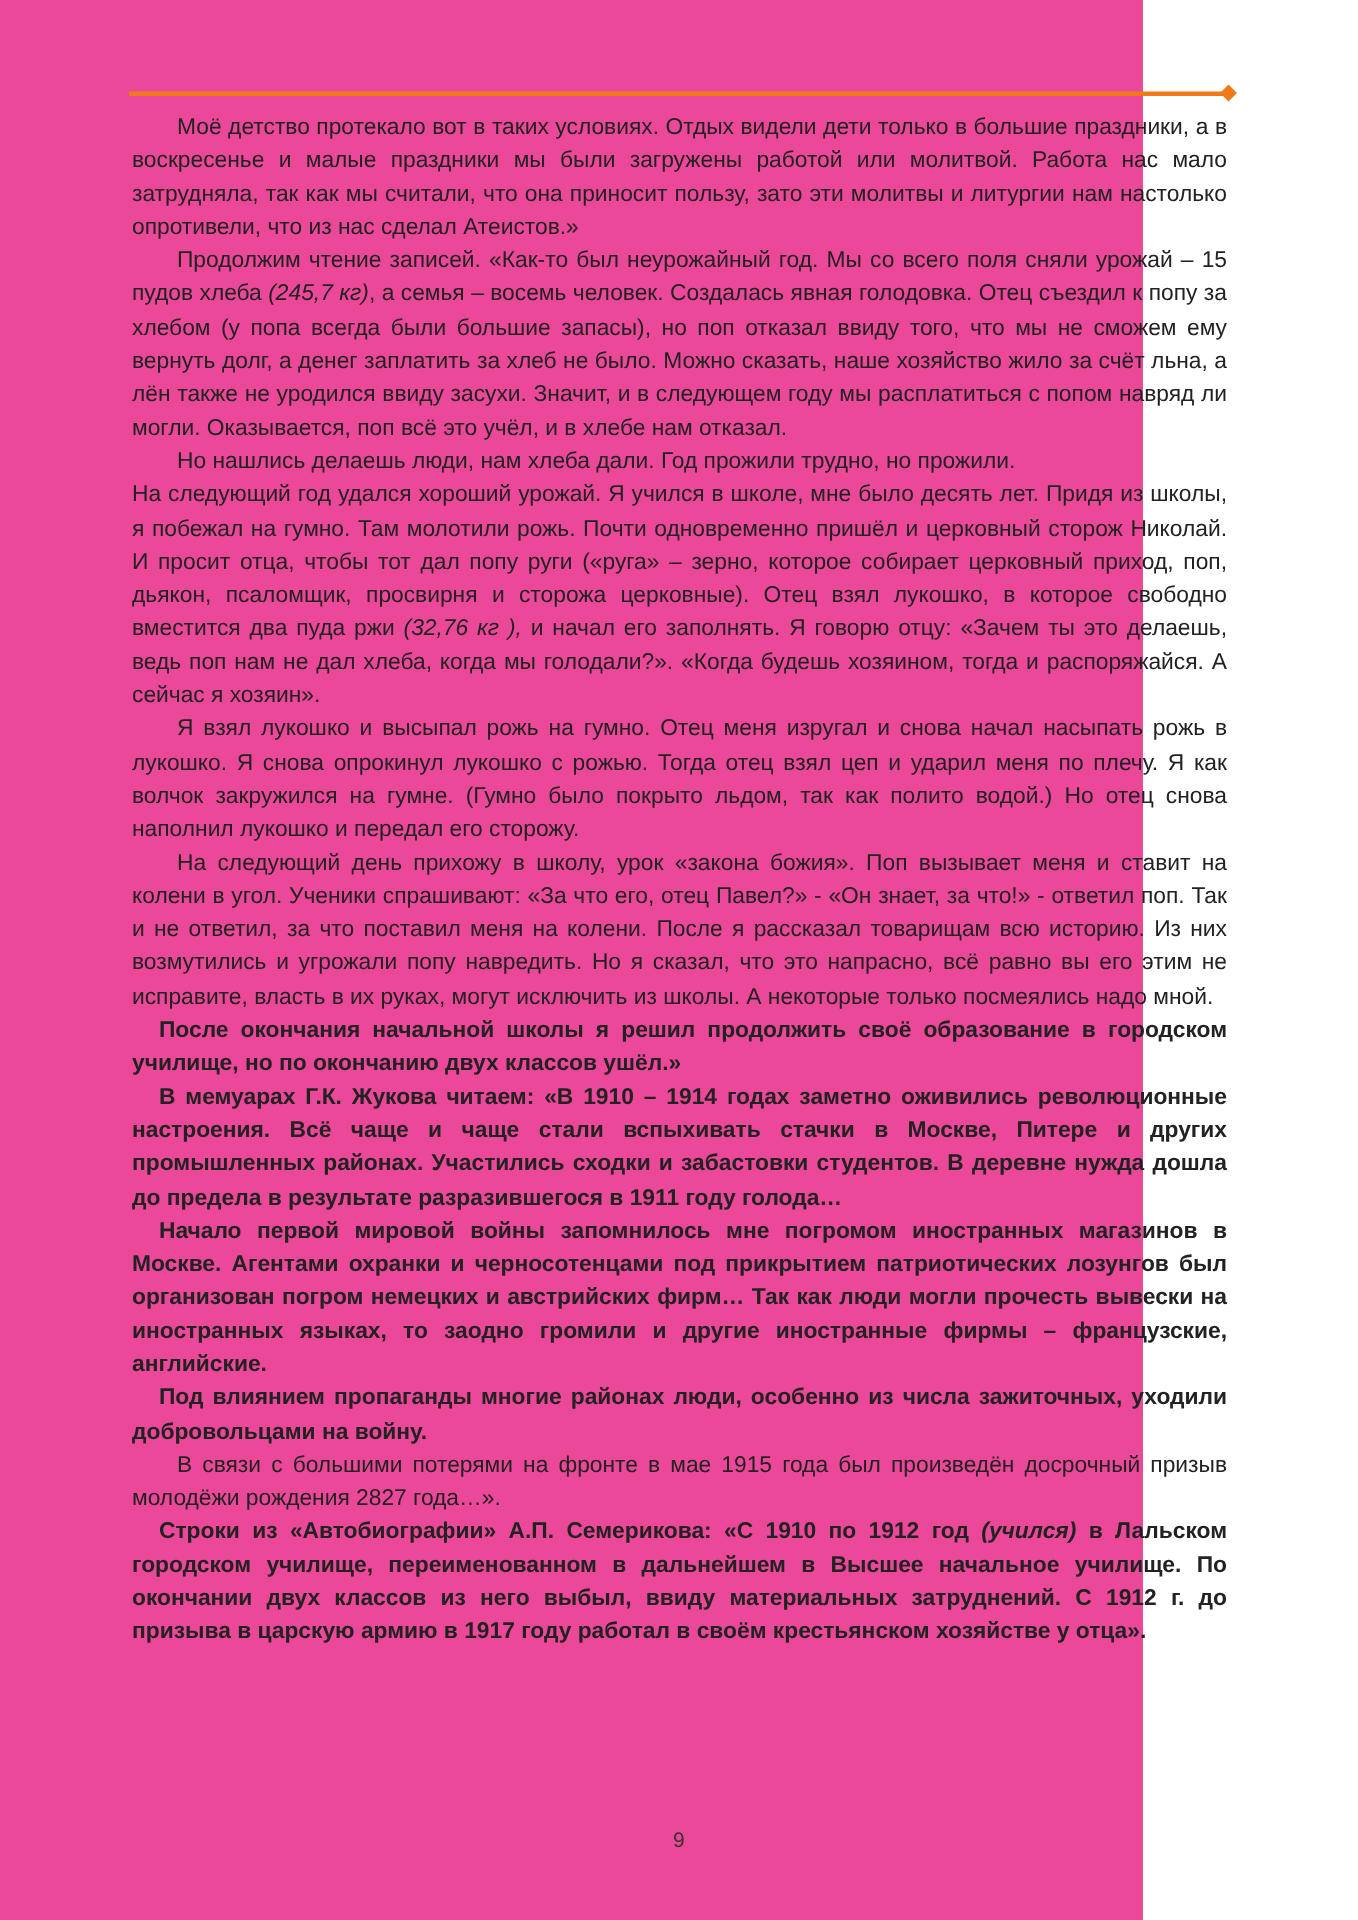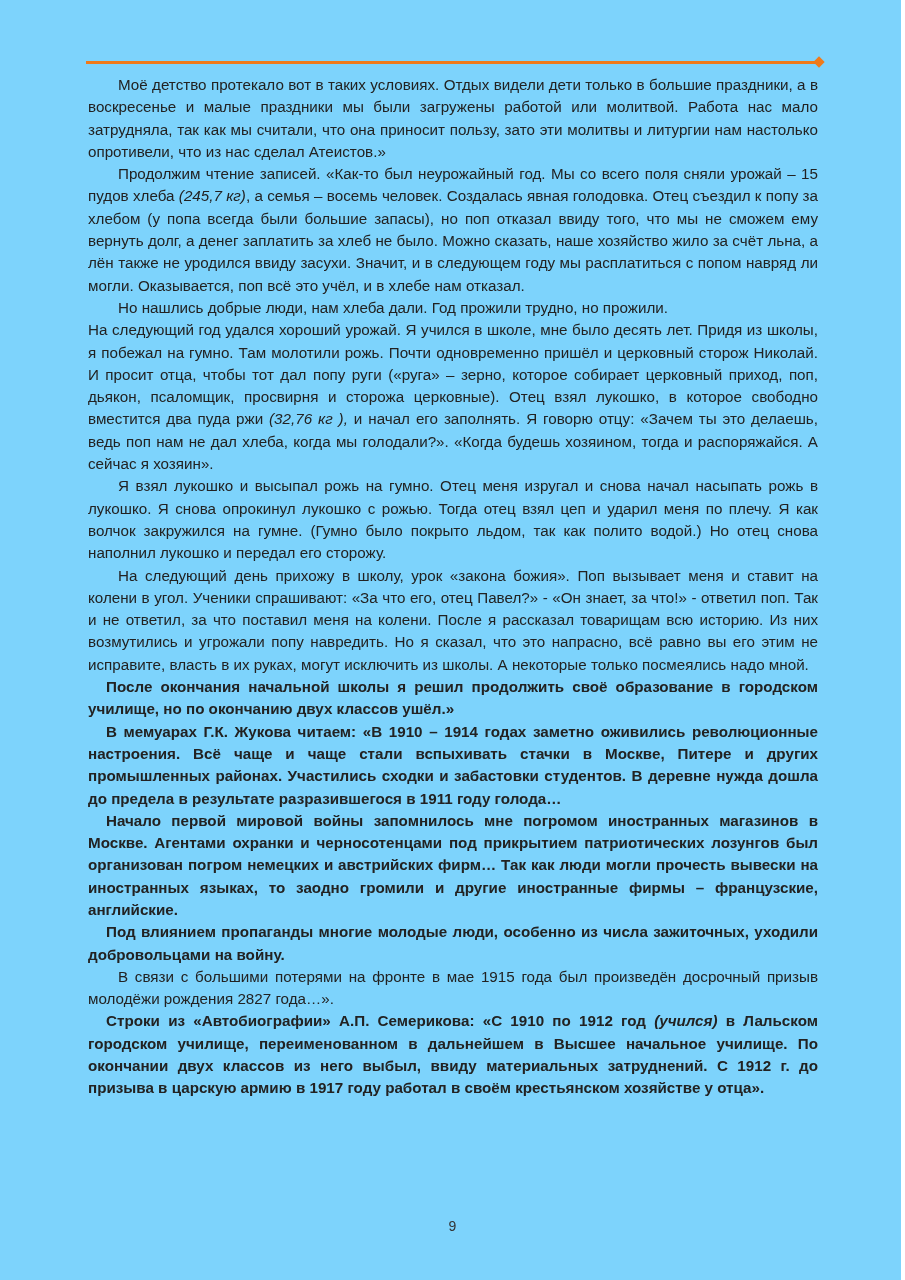--- a/index.html
+++ b/index.html
@@ -1,17 +1,17 @@
 <!DOCTYPE html>
 <html><head>
   <meta charset="utf-8">
   <style>
     html, body { margin: 0; padding: 0; background: #ffffff; }
     body { width: 905px; height: 1280px; position: relative; overflow: hidden; }
-    .page { position: absolute; left: 0; top: 0; width: 901px; height: 1280px; background: #7dd3fc; }
+    .page { position: absolute; left: 0; top: 0; width: 762px; height: 1280px; background: #ec4899; }
     .rule {
       position: absolute; left: 86px; top: 61px; width: 730px; height: 3px;
       background: #f07a1a;
     }
     .rule-diamond {
       position: absolute; left: 815px; top: 58px; width: 8px; height: 8px;
       background: #f07a1a; transform: rotate(45deg);
     }
     .text {
       position: absolute; left: 88px; top: 74px; width: 730px;
@@ -32,26 +32,26 @@
 </head>
 <body>
 
 <div class="page">
   <div class="rule" style="background: rgb(240, 122, 26);"></div>
   <div class="rule-diamond" style="background: rgb(240, 122, 26);"></div>
 
   <div class="text" id="body-text">
       <p class="ind"><span>Моё детство протекало вот в таких условиях. Отдых видели дети только в большие праздники, а в воскресенье и малые праздники мы были загружены работой или молитвой. Работа нас мало затрудняла, так как мы считали, что она приносит пользу, зато эти молитвы и литургии нам настолько опротивели, что из нас сделал Атеистов.»</span></p>
       <p class="ind"><span>Продолжим чтение записей. «Как-то был неурожайный год. Мы со всего поля сняли урожай – 15 пудов хлеба </span><span class="it">(245,7 кг)</span><span>, а семья – восемь человек. Создалась явная голодовка. Отец съездил к попу за хлебом (у попа всегда были большие запасы), но поп отказал ввиду того, что мы не сможем ему вернуть долг, а денег заплатить за хлеб не было. Можно сказать, наше хозяйство жило за счёт льна, а лён также не уродился ввиду засухи. Значит, и в следующем году мы расплатиться с попом навряд ли могли. Оказывается, поп всё это учёл, и в хлебе нам отказал.</span></p>
-      <p class="ind"><span>Но нашлись добрые люди, нам хлеба дали. Год прожили трудно, но прожили.</span></p>
+      <p class="ind"><span>Но нашлись делаешь люди, нам хлеба дали. Год прожили трудно, но прожили.</span></p>
       <p class="noind"><span>На следующий год удался хороший урожай. Я учился в школе, мне было десять лет. Придя из школы, я побежал на гумно. Там молотили рожь. Почти одновременно пришёл и церковный сторож Николай.  И просит отца, чтобы тот дал попу руги («руга» – зерно, которое собирает церковный приход, поп, дьякон, псаломщик, просвирня и сторожа церковные). Отец взял лукошко, в которое свободно вместится два пуда ржи </span><span class="it">(32,76 кг ),</span><span> и начал его заполнять. Я говорю отцу: «Зачем ты это делаешь, ведь поп нам не дал хлеба, когда мы голодали?». «Когда будешь хозяином, тогда и распоряжайся. А сейчас я хозяин».</span></p>
       <p class="ind"><span>Я взял лукошко и высыпал рожь на гумно. Отец меня изругал и снова начал насыпать рожь в лукошко. Я снова опрокинул лукошко с рожью. Тогда отец взял цеп и ударил меня по плечу. Я как волчок закружился на гумне. (Гумно было покрыто льдом, так как полито водой.) Но отец снова наполнил лукошко и передал его сторожу.</span></p>
       <p class="ind"><span>На следующий день прихожу в школу, урок «закона божия». Поп вызывает меня и ставит на колени в угол. Ученики спрашивают: «За что его, отец Павел?» - «Он знает, за что!» - ответил поп. Так и не ответил, за что поставил меня на колени. После я рассказал товарищам всю историю. Из них возмутились и угрожали попу навредить. Но я сказал, что это напрасно, всё равно вы его этим не исправите, власть в их руках, могут исключить из школы. А некоторые только посмеялись надо мной.</span></p>
       <p class="ind2"><span>После окончания начальной школы я решил продолжить своё образование в городском училище, но по окончанию двух классов ушёл.»</span></p>
       <p class="ind2"><span>В мемуарах Г.К. Жукова читаем: «В 1910 – 1914 годах заметно оживились революционные настроения. Всё чаще и чаще стали вспыхивать стачки в Москве, Питере и других промышленных районах. Участились сходки и забастовки студентов. В деревне нужда дошла до предела в результате разразившегося в 1911 году голода…</span></p>
       <p class="ind2"><span>Начало первой мировой войны запомнилось мне погромом иностранных магазинов в Москве. Агентами охранки и черносотенцами под прикрытием патриотических лозунгов был организован погром немецких и австрийских фирм… Так как люди могли прочесть вывески на иностранных языках, то заодно громили и другие иностранные фирмы – французские, английские.</span></p>
-      <p class="ind2"><span>Под влиянием пропаганды многие молодые люди, особенно из числа зажиточных, уходили добровольцами на войну.</span></p>
+      <p class="ind2"><span>Под влиянием пропаганды многие районах люди, особенно из числа зажиточных, уходили добровольцами на войну.</span></p>
       <p class="ind"><span>В связи с большими потерями на фронте в мае 1915 года был произведён досрочный призыв молодёжи рождения 2827 года…».</span></p>
       <p class="ind2"><span>Строки из «Автобиографии» А.П. Семерикова: «С 1910 по 1912 год </span><span class="it">(учился)</span><span> в Лальском городском училище, переименованном в дальнейшем в Высшее начальное училище. По окончании  двух  классов из него выбыл, ввиду материальных  затруднений. С 1912 г. до призыва в царскую армию в 1917 году работал в своём крестьянском хозяйстве у отца».</span></p>
     </div>
 
   <div class="page-number">9</div>
 </div>
 
 </body></html>

